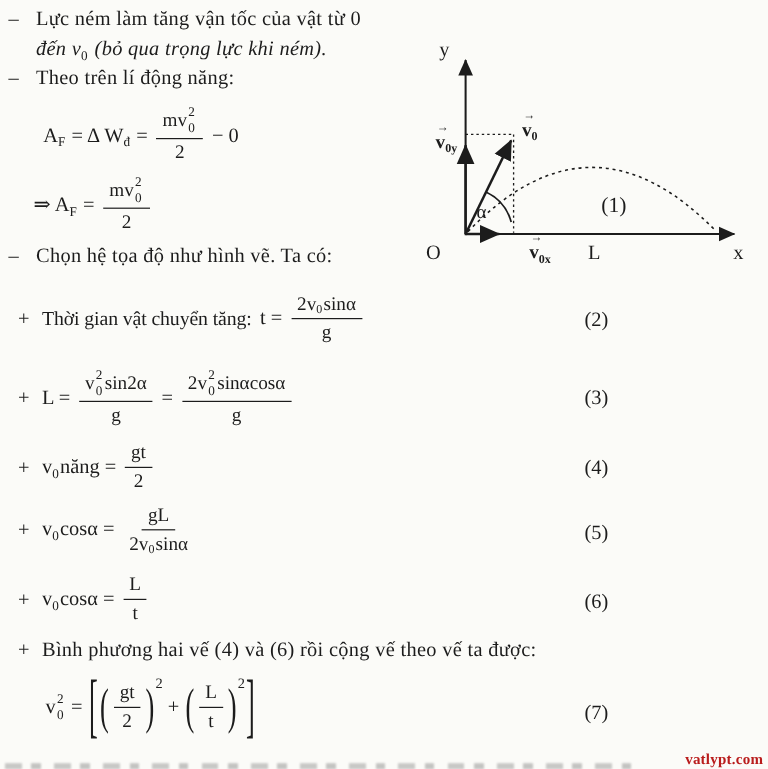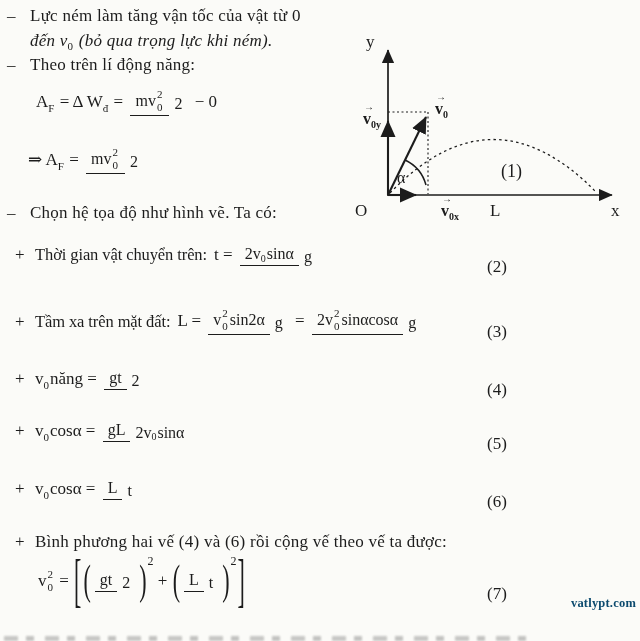--- a/index.html
+++ b/index.html
@@ -16,21 +16,21 @@
 
   
   .formula { display:inline-flex; align-items:center; font-size:17px; line-height:1.2; white-space:nowrap; }
   .formula .tok-txt { white-space:pre; }
   .tok-sub { font-size:11px; position:relative; top:6px; margin:0 1px 0 0; }
   .tok-sup { font-size:11px; position:relative; top:-6px; }
   .tok-sup.hi { top:-20px; font-size:12px; }
   .tok-ss { display:inline-flex; flex-direction:column; align-items:flex-start; font-size:11px; line-height:1; margin:0 2px 0 1px; }
   .tok-ss .ss-sup { display:block; }
   .tok-ss .ss-sub { display:block; margin-top:2px; }
-  .frac { display:inline-flex; flex-direction:row; align-items:center; margin:0 3px; font-size:16px; }
+  .frac { display:inline-flex; flex-direction:column; align-items:center; margin:0 3px; font-size:16px; }
   .frac .num, .frac .den { display:inline-flex; align-items:center; justify-content:center; }
   .frac .num { padding:0 5px 2px; border-bottom:1.4px solid #1c1c1c; }
   .frac .den { padding:2px 5px 0; }
   .frac .tok-sub { top:5px; font-size:10px; }
   .tok-big { display:inline-block; font-size:22px; margin:0 1px; transform-origin:50% 50%; font-weight:400; }
 
   .item { display:flex; align-items:center; white-space:nowrap; }
   .item .plus { font-size:17px; width:20px; }
   .item .label { font-size:16.5px; margin-right:7px; letter-spacing:-.1px; }
   .eqnum { font-size:17px; }
@@ -98,40 +98,39 @@
       </span>
     </span>
   </div>
 
 <span class="abs bullet" style="left:7px;top:203px">–</span>
 <div class="abs line" style="left:30px;top:203px">Chọn hệ tọa độ như hình vẽ. Ta có:</div>
 
 
 <div class="abs item" style="left:15px;top:244px">
   <span class="plus">+</span>
-  <span class="label">Thời gian vật chuyển trên:</span>
+  <span class="label">Thời gian vật chuyển tăng:</span>
   <span class="formula">
       <span class="tok-txt">t = </span>
       <span class="frac">
         <span class="num">
           <span class="tok-txt">2v</span>
           <span class="tok-sub">0</span>
           <span class="tok-txt">sinα</span>
         </span>
         <span class="den">
           <span class="tok-txt">g</span>
         </span>
       </span>
     </span>
 </div>
 <span class="abs eqnum" style="left:487px;top:257px">(2)</span>
 
 <div class="abs item" style="left:15px;top:308px">
   <span class="plus">+</span>
-  <span class="label">Tầm xa trên mặt đất:</span>
   <span class="formula">
       <span class="tok-txt">L = </span>
       <span class="frac">
         <span class="num">
           <span class="tok-txt">v</span>
           <span class="tok-ss">
             <span class="ss-sup">2</span>
             <span class="ss-sub">0</span>
           </span>
           <span class="tok-txt">sin2α</span>
@@ -283,17 +282,17 @@
   <span class="arr">→</span><span>v</span><span class="vsub">0</span>
 </span>
 <span class="abs vec" style="left:346px;top:110px">
   <span class="arr">→</span><span>v</span><span class="vsub">0y</span>
 </span>
 <span class="abs vec" style="left:402px;top:202px">
   <span class="arr">→</span><span>v</span><span class="vsub">0x</span>
 </span>
 
 
-<span class="abs watermark" style="right: 4px; top: 596px; color: #0c4a6e;">vatlypt.com</span>
+<span class="abs watermark" style="right: 4px; top: 626px; color: #b91c1c;">vatlypt.com</span>
 <div class="abs cutoff" style="left:4px;top:636px;width:530px"></div>
 
 
 
 
 </body></html>

